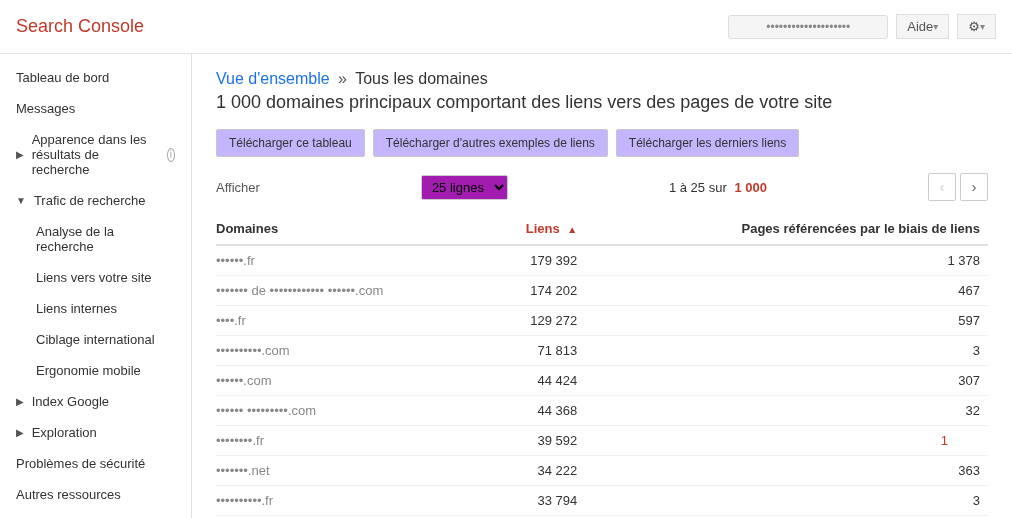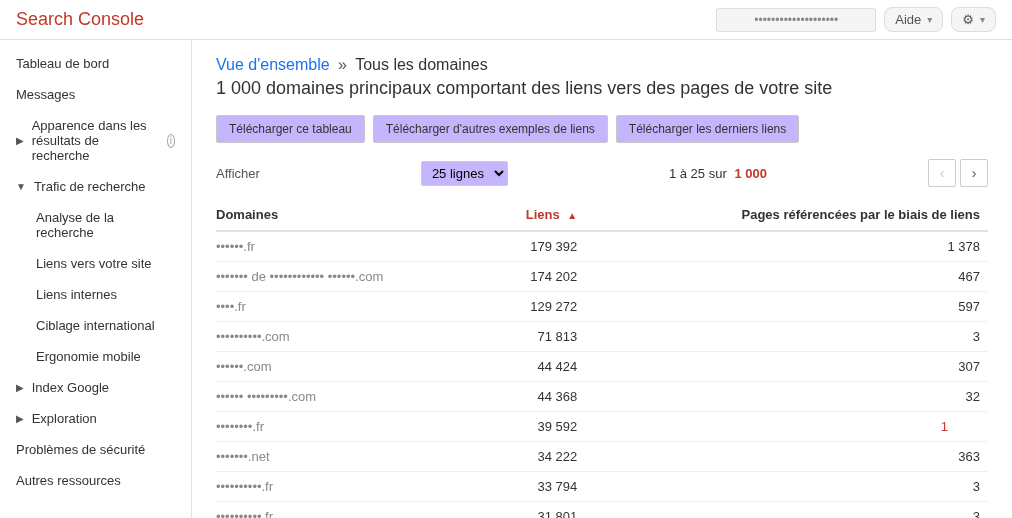--- a/index.html
+++ b/index.html
@@ -3,21 +3,21 @@
   <meta charset="utf-8">
   <style>
     * { box-sizing: border-box; margin: 0; padding: 0; }
     body { font-family: Arial, sans-serif; font-size: 13px; color: #333; background: #fff; display: flex; flex-direction: column; height: 518px; }
 
     
     .header {
       display: flex;
       align-items: center;
       padding: 0 16px;
-      height: 40px;
+      height: 54px;
       border-bottom: 1px solid #e0e0e0;
       background: #fff;
     }
     .header-title {
       font-size: 18px;
       color: #c0392b;
       font-weight: normal;
       flex: 1;
     }
     .header-right {
@@ -31,24 +31,24 @@
       border-radius: 3px;
       padding: 4px 10px;
       font-size: 12px;
       color: #888;
       min-width: 160px;
       text-align: center;
     }
     .header-btn {
       display: flex;
       align-items: center;
-      gap: 6px;
+      gap: 0;
       background: #f5f5f5;
       border: 1px solid #ddd;
-      border-radius: 8px;
+      border-radius: 0;
       padding: 4px 10px;
       font-size: 13px;
       color: #555;
       cursor: pointer;
     }
     .header-btn .chevron { font-size: 10px; color: #888; }
 
     
     .layout {
       display: flex;
@@ -139,21 +139,21 @@
       gap: 8px;
       margin-bottom: 12px;
       font-size: 13px;
     }
     .pagination-label { color: #555; }
     .pagination-select {
       border: 1px solid #ccc;
       border-radius: 2px;
       padding: 3px 6px;
       font-size: 13px;
-      background: #c4b5fd;
+      background: #a21caf;
     }
     .pagination-info { color: #333; }
     .pagination-nav {
       display: flex;
       gap: 4px;
     }
     .nav-btn {
       border: 1px solid #ccc;
       background: #fff;
       width: 28px;

